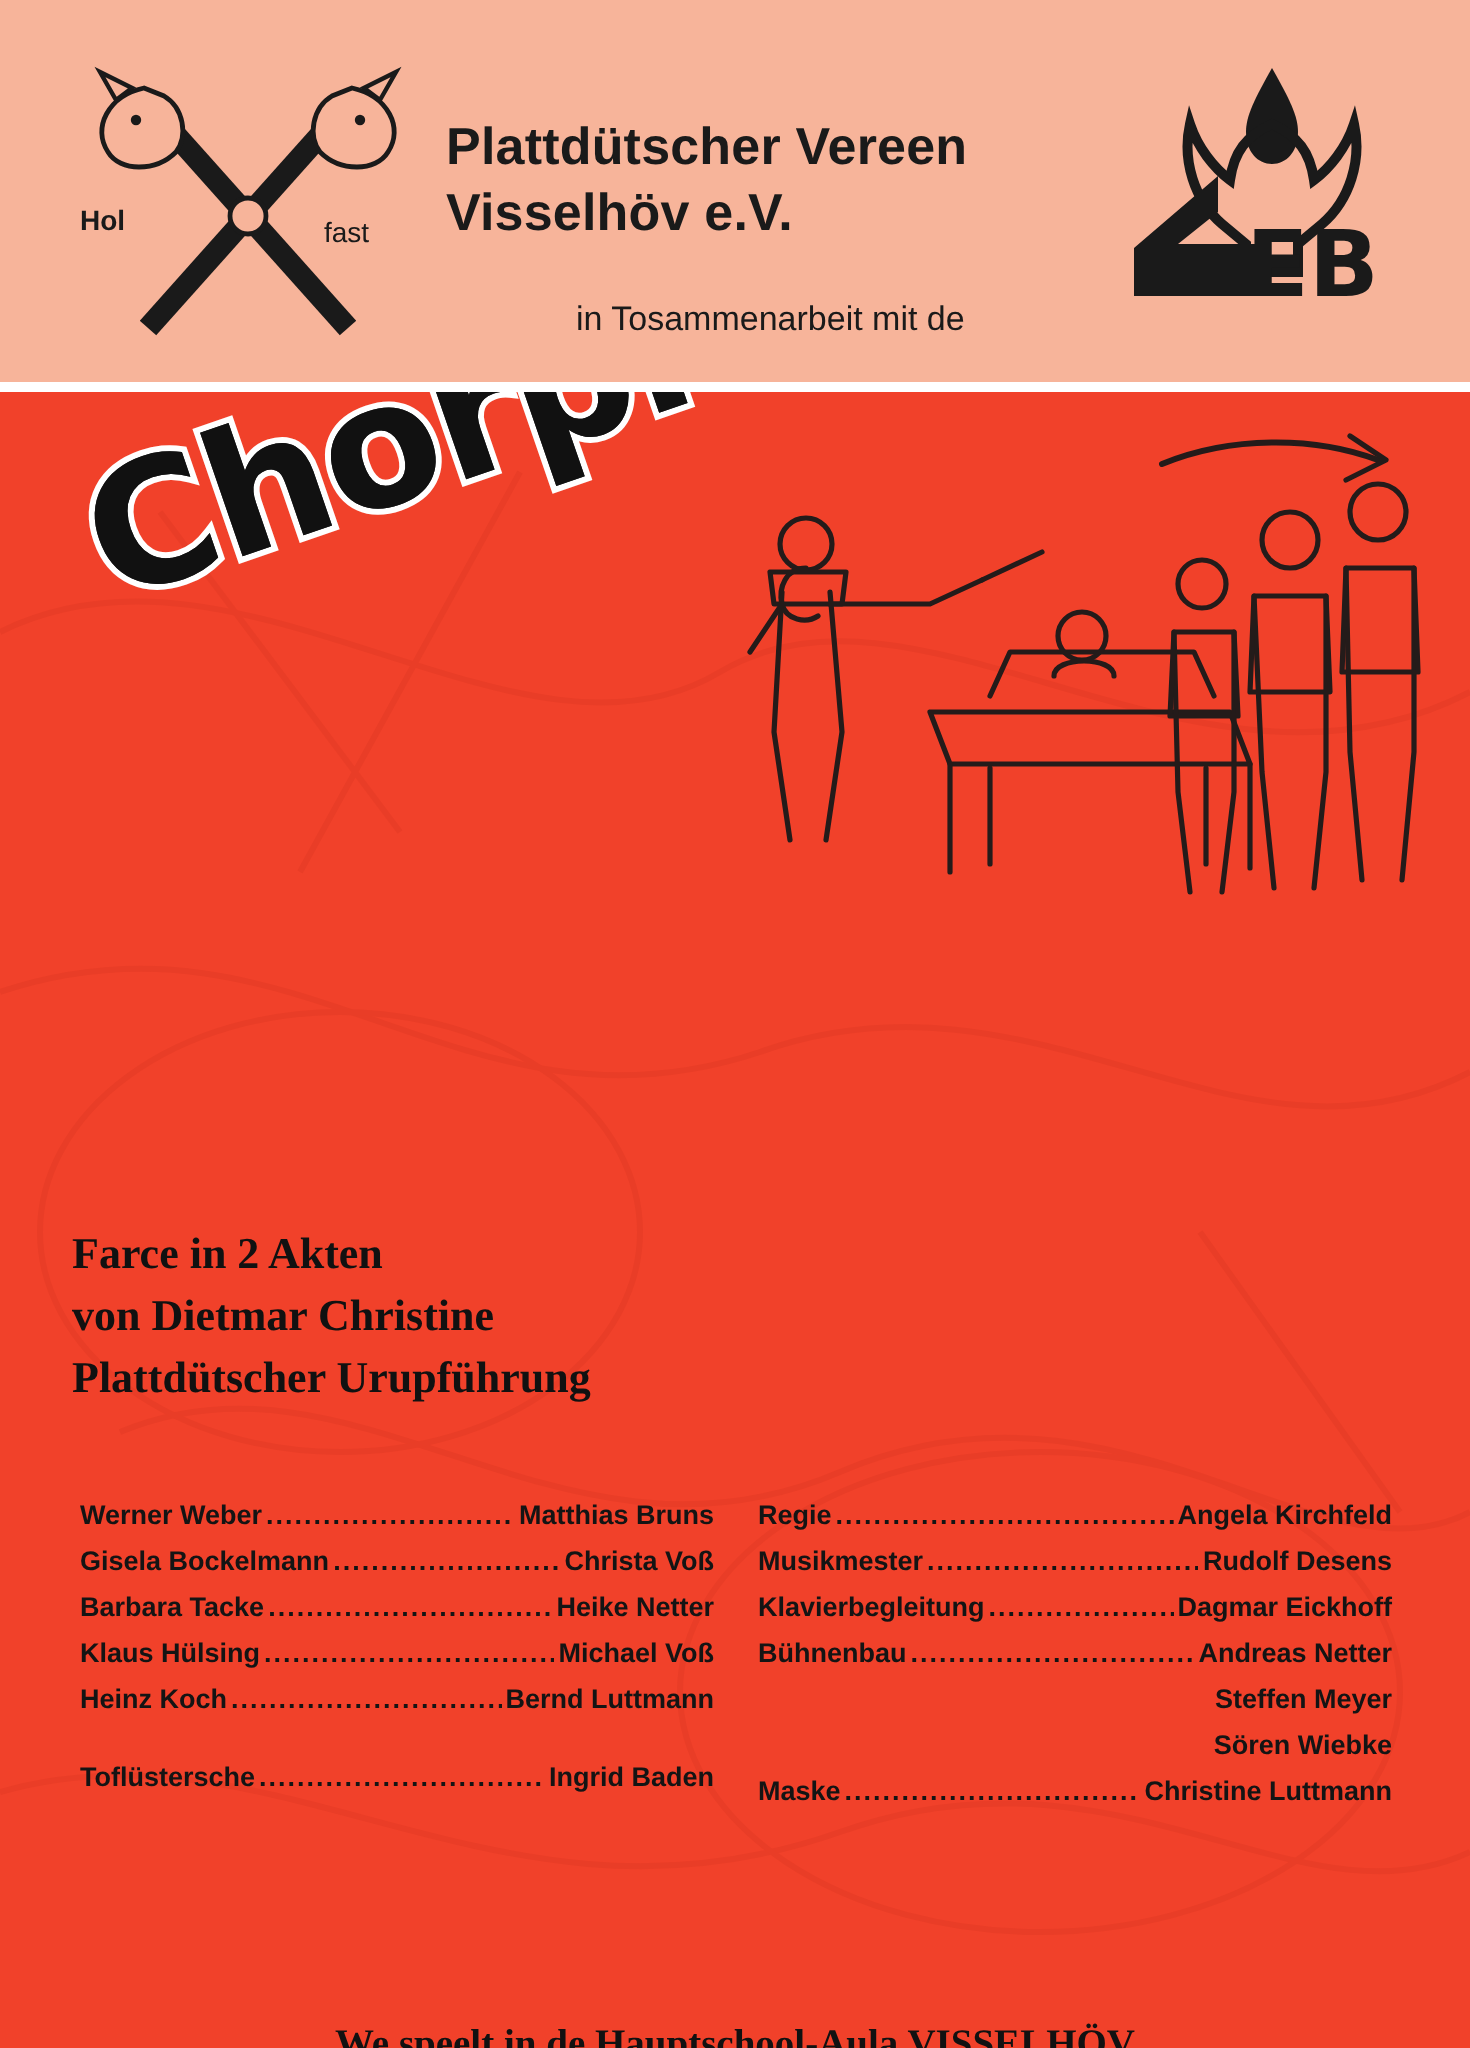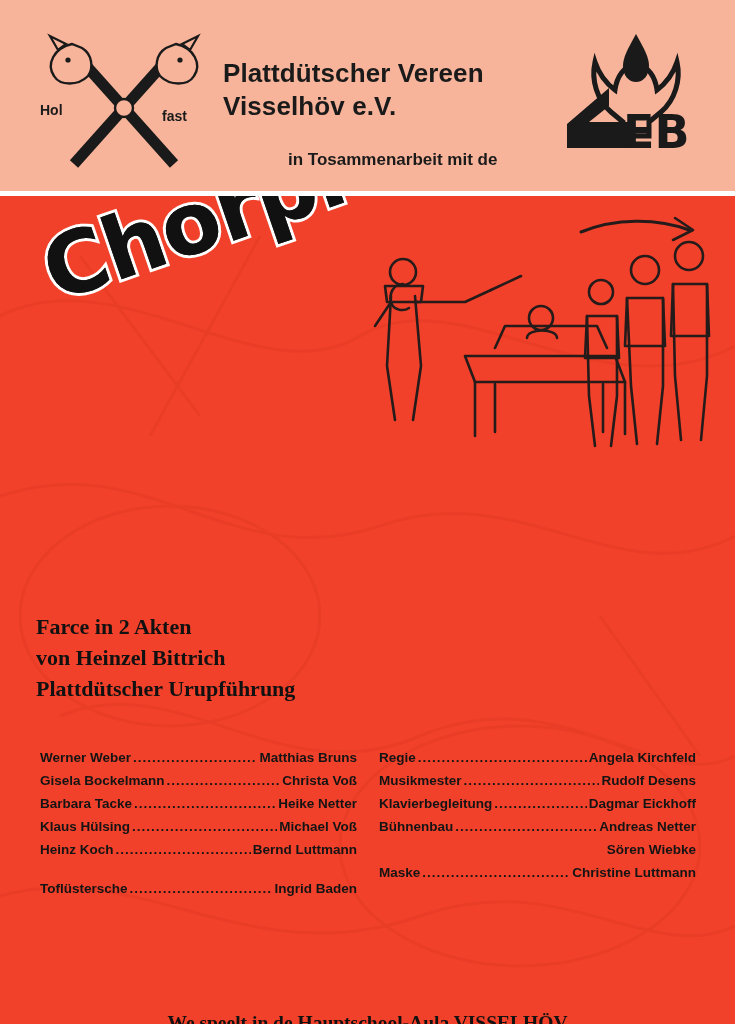--- a/index.html
+++ b/index.html
@@ -52,21 +52,21 @@
     font-size: 26px;
     line-height: 1.28;
     letter-spacing: .1px;
   }
   .header-sub {
     position: absolute;
     left: 288px;
     top: 150px;
     color: #1a1a1a;
     font-size: 17px;
-    font-weight: bold;
+    font-weight: normal;
   }
 
   
   .leb {
     position: absolute;
     right: 24px;
     top: 28px;
     width: 150px;
     height: 142px;
   }
@@ -214,21 +214,21 @@
         <path d="M24 26 L16 12 L32 20 Z" fill="#f7b49a" stroke="#1a1a1a" stroke-width="2.2"></path>
         <circle cx="34" cy="36" r="2.6" fill="#1a1a1a"></circle>
 
         <path d="M142 20 C160 24 168 40 160 52 C154 62 136 62 126 52 C120 44 122 30 132 24 Z" fill="#f7b49a" stroke="#1a1a1a" stroke-width="2.4"></path>
         <path d="M156 26 L164 12 L148 20 Z" fill="#f7b49a" stroke="#1a1a1a" stroke-width="2.2"></path>
         <circle cx="146" cy="36" r="2.6" fill="#1a1a1a"></circle>
 
         <circle cx="90" cy="84" r="9" fill="#f7b49a" stroke="#1a1a1a" stroke-width="2.4"></circle>
       </svg>
       <div style="position:absolute;left:6px;top:78px;font-size:14px;font-weight:bold;color:#1a1a1a;">Hol</div>
-      <div style="position:absolute;left:128px;top:84px;font-size:14px;font-weight:bold;color:#1a1a1a;">fast</div>
+      <div style="position:absolute;left:128px;top:84px;font-size:14px;font-weight:normal;color:#1a1a1a;">fast</div>
     </div>
 
     <div class="header-title">
       <div>Plattdütscher Vereen</div>
       <div>Visselhöv e.V.</div>
     </div>
 
     <div class="header-sub">in Tosammenarbeit mit de</div>
 
     <div class="leb">
@@ -298,21 +298,21 @@
       </svg>
     </div>
 
     <div class="title-wrap">
       <div class="title">Chorproov</div>
       <div class="title title-top">Chorproov</div>
     </div>
 
     <div class="subtitle">
       <div>Farce in 2 Akten</div>
-      <div>von Heinzel Bittrich</div>
+      <div>von Dietmar Christine</div>
       <div>Plattdütscher Urupführung</div>
     </div>
 
     <div class="cast">
       <div class="cast-col">
         <div class="cast-row">
           <span class="cast-name">Werner Weber</span>
           <span class="cast-dots">.................................................</span>
           <span class="cast-actor">Matthias Bruns</span>
         </div>
@@ -359,20 +359,23 @@
           <span class="cast-name">Klavierbegleitung</span>
           <span class="cast-dots">.................................................</span>
           <span class="cast-actor">Dagmar Eickhoff</span>
         </div>
         <div class="cast-row">
           <span class="cast-name">Bühnenbau</span>
           <span class="cast-dots">.................................................</span>
           <span class="cast-actor">Andreas Netter</span>
         </div>
         <div class="cast-row right-only">
+          <span class="cast-actor">Steffen Meyer</span>
+        </div>
+        <div class="cast-row right-only">
           <span class="cast-actor">Sören Wiebke</span>
         </div>
         <div class="cast-row">
           <span class="cast-name">Maske</span>
           <span class="cast-dots">.................................................</span>
           <span class="cast-actor">Christine Luttmann</span>
         </div>
       </div>
     </div>
 

